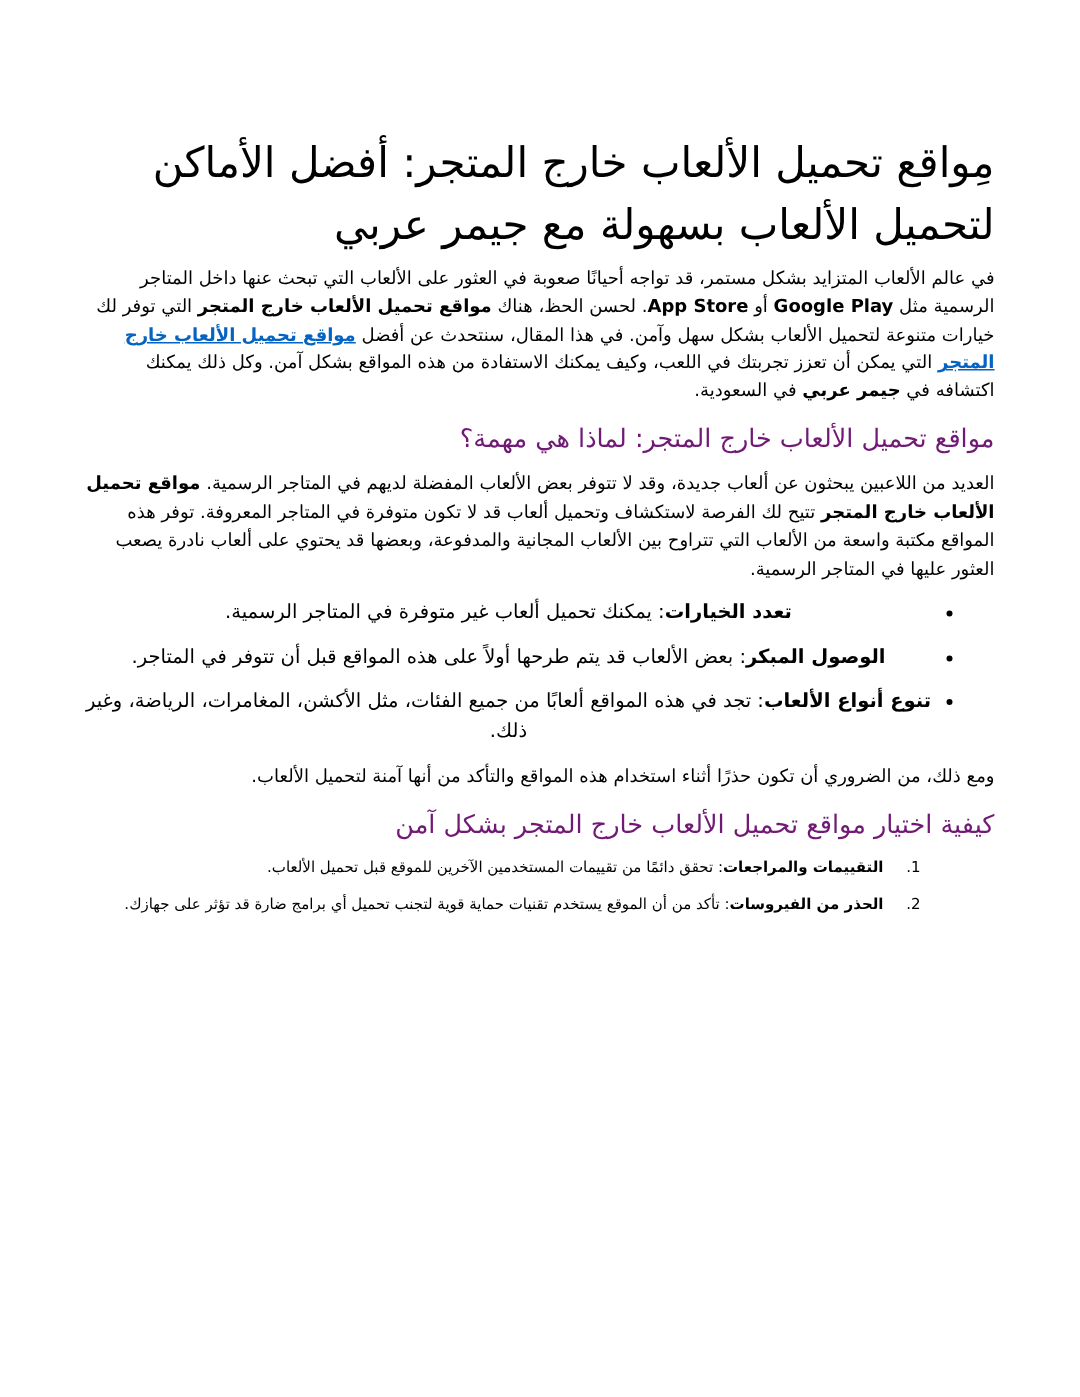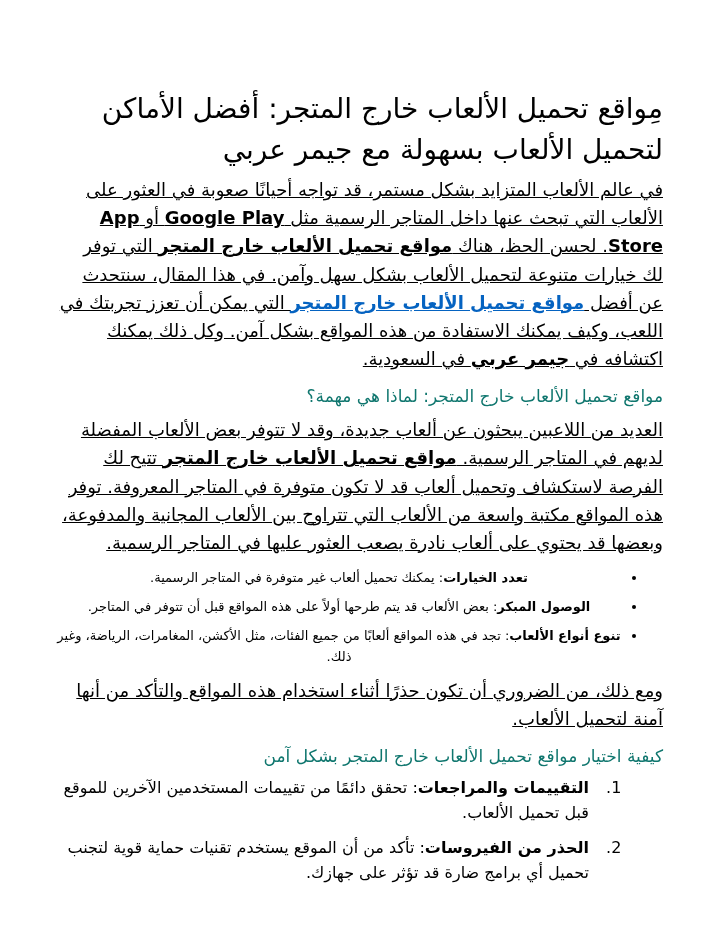--- a/index.html
+++ b/index.html
@@ -26,44 +26,43 @@
     font-size: 28px;
     font-weight: normal;
     line-height: 1.47;
     color: #000000;
   }
   h2.doc-heading {
     margin: 8px 0 7px 0;
     font-size: 17px;
     font-weight: normal;
     line-height: 1.5;
-    color: #0f766e;
+    color: #701a75;
   }
   p.doc-para {
     margin: 0 0 11px 0;
-    font-size: 18px;
+    font-size: 12px;
     line-height: 1.56;
-    text-decoration: underline;
   }
   ul.doc-bullets {
     margin: 0 0 10px 0;
     padding: 0 42px 0 0;
     list-style: disc;
     font-size: 13px;
     line-height: 1.56;
     text-align: center;
   }
   ul.doc-bullets > li {
     margin: 0 0 9px 0;
   }
   ol.doc-numbers {
     margin: 0;
     padding: 0 62px 0 0;
     list-style: decimal;
-    font-size: 16px;
+    font-size: 10px;
     line-height: 1.56;
   }
   ol.doc-numbers > li {
     margin: 0 0 10px 0;
     padding-right: 12px;
   }
   .b { font-weight: bold; }
   a.link {
     color: #0563C1;
     font-weight: bold;

